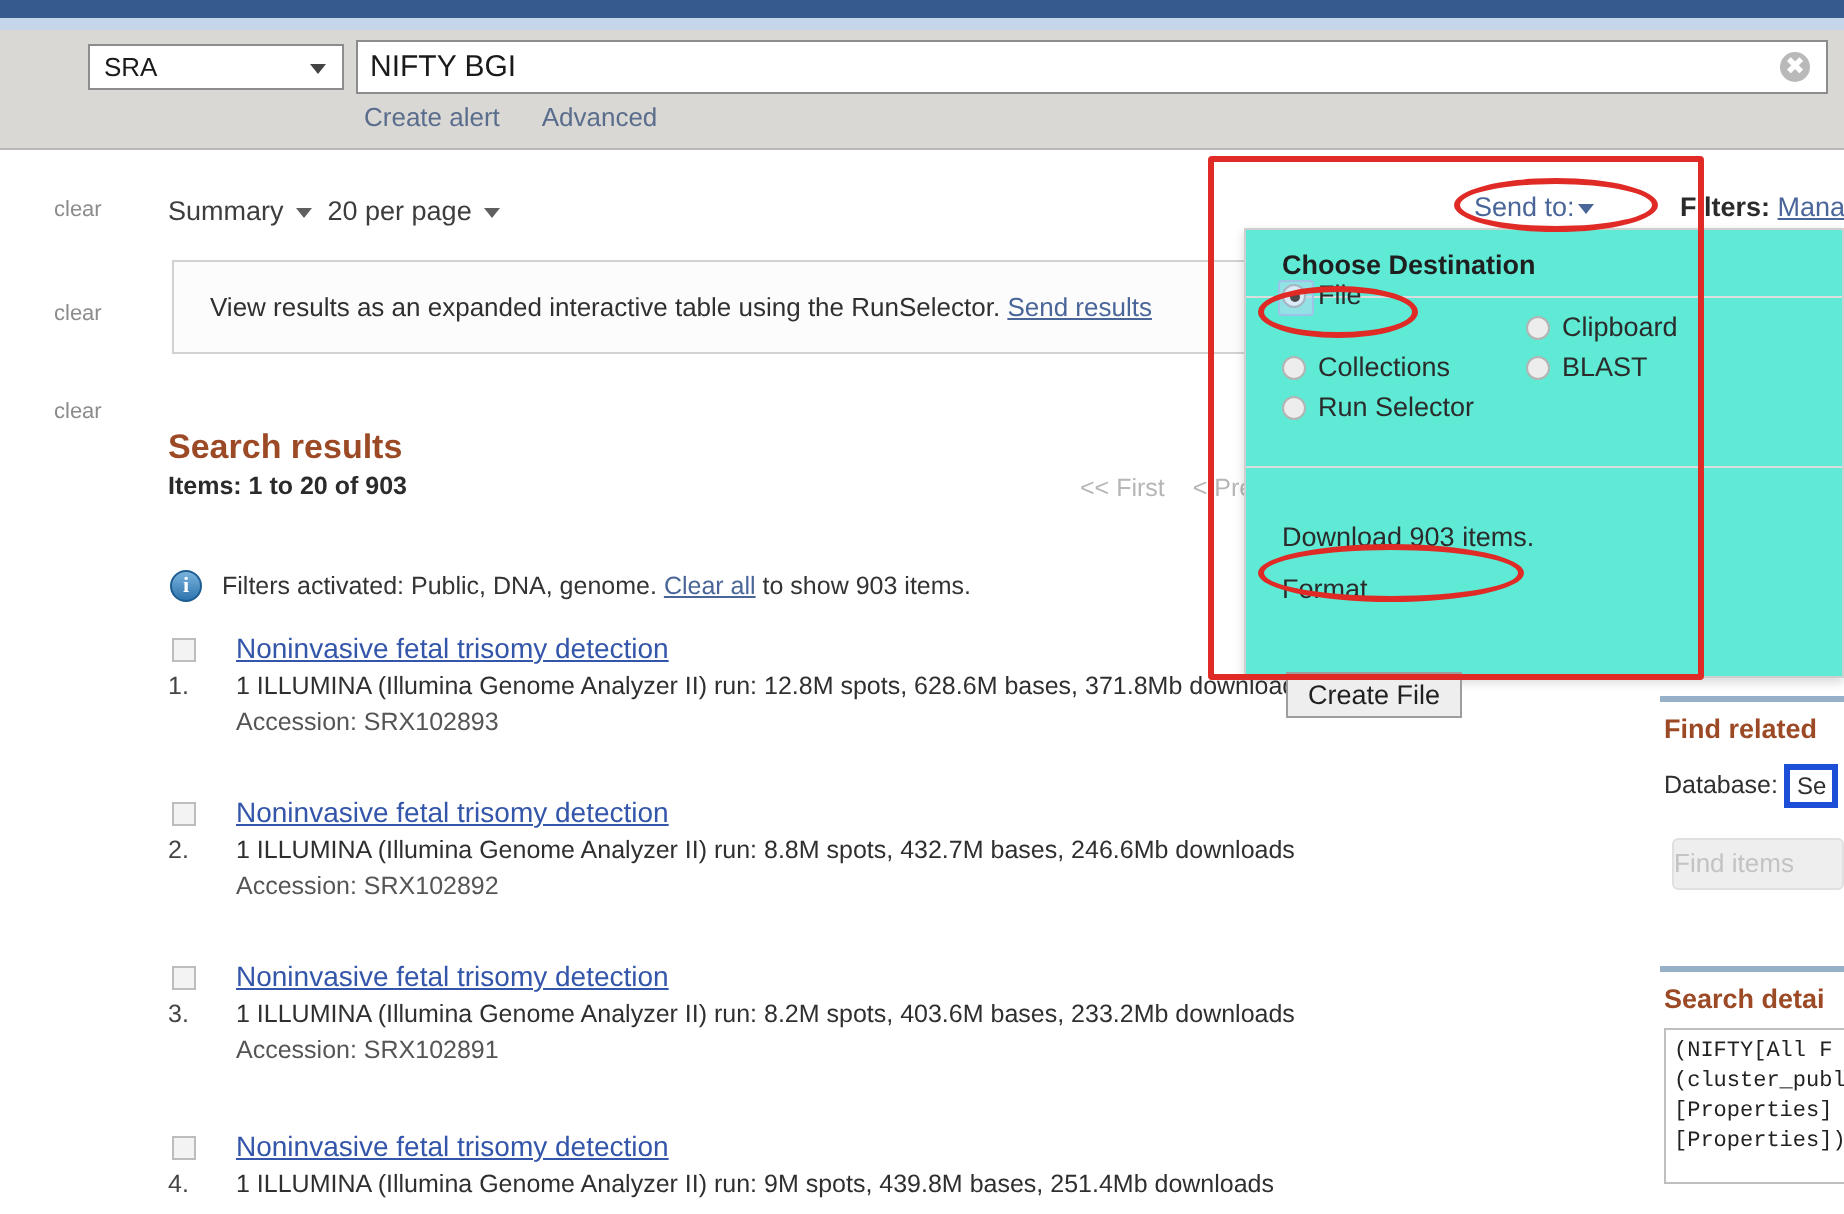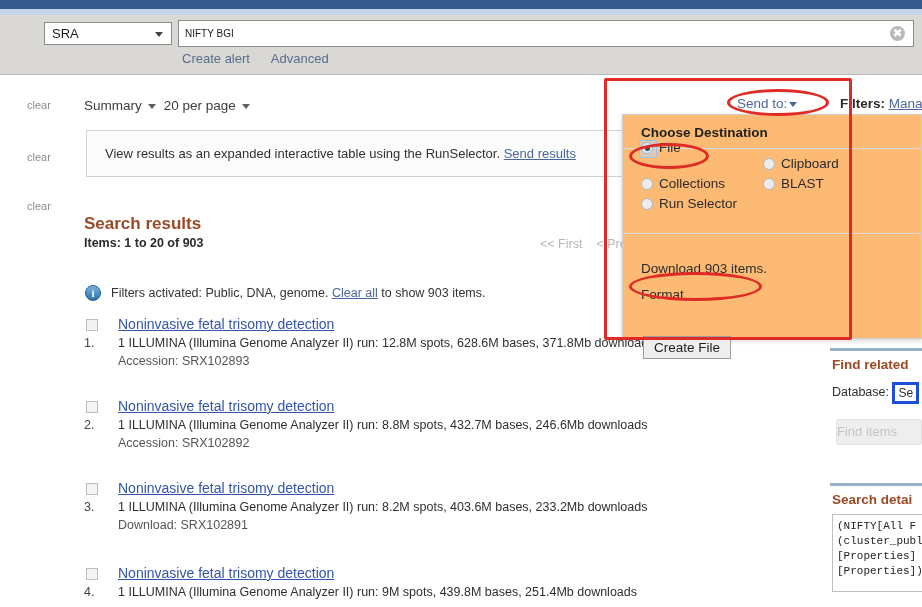--- a/index.html
+++ b/index.html
@@ -62,21 +62,21 @@
     box-sizing: border-box;
   }
   .search-wrap input {
     position: absolute; left: 0; top: 0;
     width: 690px; height: 25px;
     border: none; outline: none;
     background: transparent;
     padding-left: 6px;
     box-sizing: border-box;
     font-family: "Liberation Sans", sans-serif;
-    font-size: 10px;
+    font-size: 15px;
     color: #1a1a1a;
   }
   .clear-x {
     position: absolute; right: 8px; top: 5px;
     width: 15px; height: 15px;
     border-radius: 50%;
     background: #b9b9b9;
     color: #ffffff;
     font-size: 12px;
     line-height: 14px;
@@ -316,21 +316,21 @@
   .filters-label a {
     color: #4a6699;
     font-weight: normal;
     text-decoration: underline;
     cursor: pointer;
   }
 
   .sendto-panel {
     position: absolute; left: 622px; top: 114px;
     width: 300px; height: 225px;
-    background: #fdba74;
+    background: #5eead4;
     border: 1px solid #cfcfcf;
     box-shadow: 0 2px 5px rgba(0,0,0,0.16);
     box-sizing: border-box;
     z-index: 25;
   }
   .panel-title {
     position: absolute; left: 18px; top: 10px;
     font-size: 13.5px;
     font-weight: bold;
     color: #1f1f1f;
@@ -504,21 +504,21 @@
   <div class="rs-title">Noninvasive fetal trisomy detection</div>
   <div class="rs-meta">1 ILLUMINA (Illumina Genome Analyzer II) run: 8.8M spots, 432.7M bases, 246.6Mb downloads</div>
   <div class="rs-acc">Accession: SRX102892</div>
 </div>
 
 <div class="result" style="top:480px;">
   <div class="rs-check"></div>
   <div class="rs-num">3.</div>
   <div class="rs-title">Noninvasive fetal trisomy detection</div>
   <div class="rs-meta">1 ILLUMINA (Illumina Genome Analyzer II) run: 8.2M spots, 403.6M bases, 233.2Mb downloads</div>
-  <div class="rs-acc">Download: SRX102891</div>
+  <div class="rs-acc">Accession: SRX102891</div>
 </div>
 
 <div class="result" style="top:565px;">
   <div class="rs-check"></div>
   <div class="rs-num">4.</div>
   <div class="rs-title">Noninvasive fetal trisomy detection</div>
   <div class="rs-meta">1 ILLUMINA (Illumina Genome Analyzer II) run: 9M spots, 439.8M bases, 251.4Mb downloads</div>
 </div>
 
 <div class="side-sep" style="top:348px;"></div>

